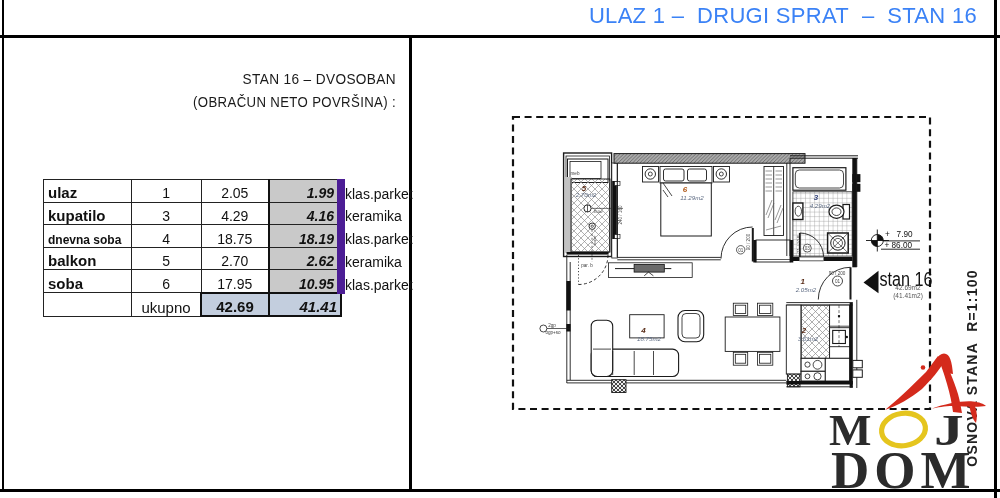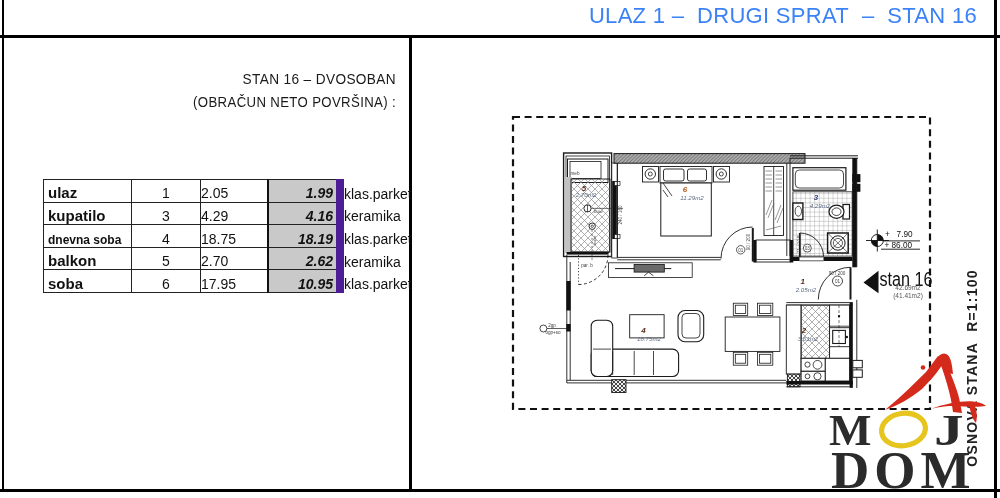--- a/index.html
+++ b/index.html
@@ -15,21 +15,21 @@
   #title{left:0px;top:3px;width:977px;text-align:right;font-size:22px;color:#3b82f6;
          letter-spacing:0.3px;}
   #hdr1{left:0px;top:70px;width:396px;text-align:right;font-size:15px;color:#1a1a1a;letter-spacing:0.4px;transform:scaleX(0.91);transform-origin:100% 50%;}
   #hdr2{left:0px;top:93px;width:396px;text-align:right;font-size:15px;color:#1a1a1a;letter-spacing:0.4px;transform:scaleX(0.88);transform-origin:100% 50%;}
   table{border-collapse:collapse;position:absolute;left:43px;top:179px;table-layout:fixed;}
   td{border:1px solid #222;padding:0;font-size:14px;color:#111;height:21.4px;
      vertical-align:bottom;padding-bottom:0.2px;overflow:hidden;white-space:nowrap;}
   td.name{width:83px;font-weight:bold;font-size:15px;padding-left:4px;}
   td.nm2{font-size:12px;}
   td.num{width:68px;text-align:center;}
-  td.a1{width:66px;text-align:left;}
+  td.a1{width:66px;text-align:center;}
   td.a2{width:64px;text-align:right;padding-right:3px;background:#c9c9c9;font-style:italic;font-weight:bold;
         border-left:2px solid #111;border-right:8px solid #4c1d95;}
   td.mat{border:none;font-size:14px;width:75px;}
   tr.tot td{border-bottom:2px solid #111;}
   tr.tot td.mat{border:none;}
   tr.tot td.a1{background:#c3cede;border:2px solid #111;font-size:15px;font-weight:bold;}
   tr.tot td.a2{background:#c3cede;border:2px solid #111;font-size:15px;}
   tr.tot td.name,tr.tot td.num{border-bottom:1px solid #222;}
   tr.tot td.num{text-align:center;font-size:15px;}
 </style>
@@ -73,20 +73,27 @@
         <td class="a2">2.62</td>
         <td class="mat">keramika</td>
       </tr>
   <tr>
         <td class="name">soba</td>
         <td class="num">6</td>
         <td class="a1">17.95</td>
         <td class="a2">10.95</td>
         <td class="mat">klas.parket</td>
       </tr>
+  <tr class="tot">
+        <td class="name"></td>
+        <td class="num">ukupno</td>
+        <td class="a1">42.69</td>
+        <td class="a2">41.41</td>
+        <td class="mat"></td>
+      </tr>
 </tbody>
   </table>
 <svg class="abs" style="left:410px;top:36px;" width="590" height="462" viewBox="410 36 590 462">
 <defs>
   <pattern id="xh" width="7" height="7" patternUnits="userSpaceOnUse">
     <path d="M0,7 L7,0 M-1,1 L1,-1 M6,8 L8,6 M0,0 L7,7 M6,-1 L8,1 M-1,6 L1,8" stroke="#8f8f8f" stroke-width="0.7" fill="none"></path>
   </pattern>
   <pattern id="tile" width="4.6" height="4.6" patternUnits="userSpaceOnUse">
     <path d="M0,0 H4.6 M0,0 V4.6" stroke="#9b9b9b" stroke-width="0.8" fill="none"></path>
   </pattern>

